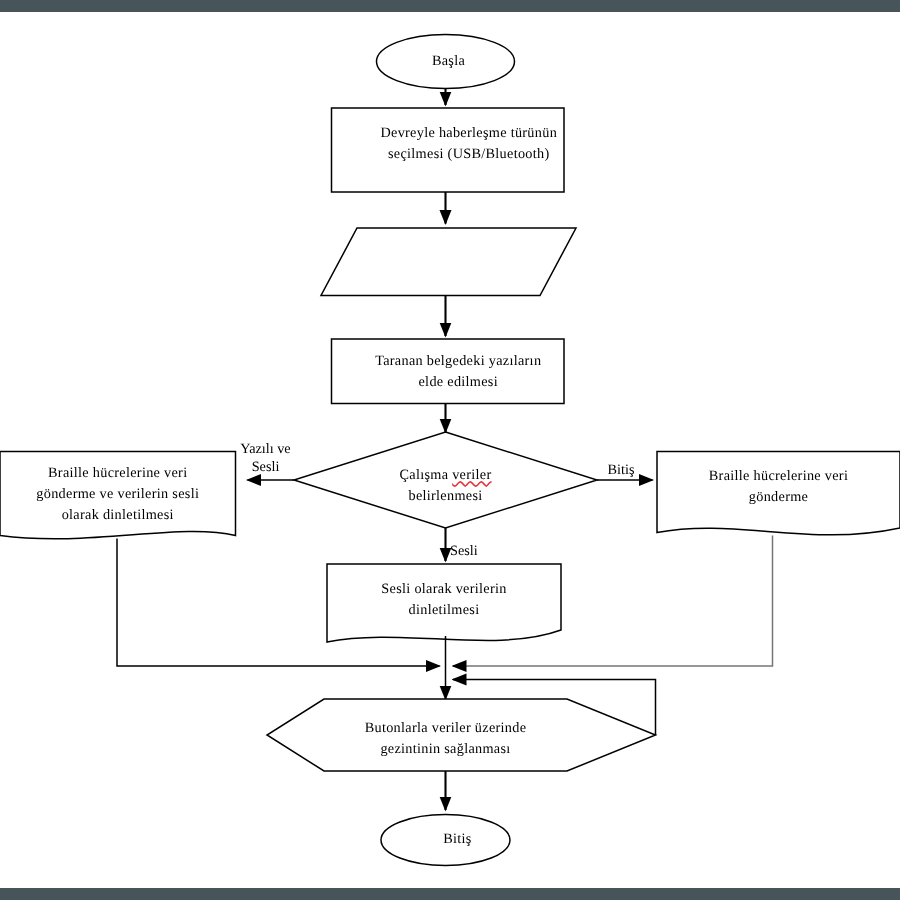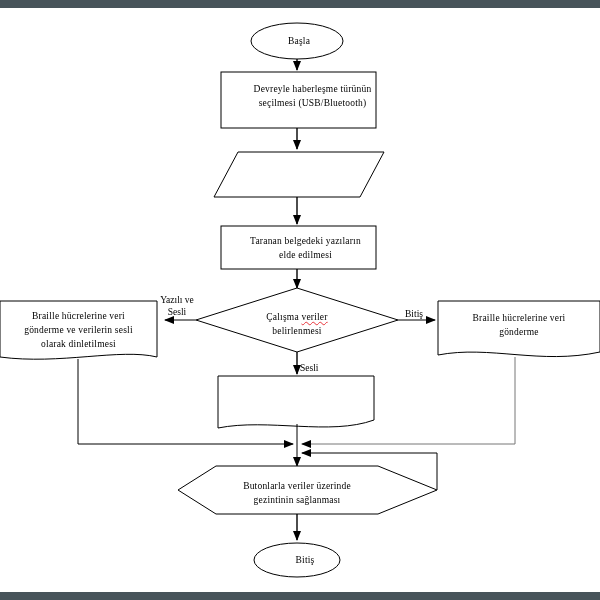--- a/index.html
+++ b/index.html
@@ -132,20 +132,22 @@
   <div class="node-label" style="left:222px; top:310px; width:150px;"><span>Çalışma </span><span class="spell">veriler</span><span>
 belirlenmesi</span></div>
 
   <div class="node-label" style="left:2px; top:309px; width:153px;">Braille  hücrelerine  veri
 gönderme  ve verilerin  sesli
 olarak dinletilmesi</div>
 
   <div class="node-label" style="left:440px; top:311px; width:158px;">Braille  hücrelerine  veri
 gönderme</div>
 
+  <div class="node-label" style="left:220px; top:386px; width:152px;">Sesli olarak  verilerin
+dinletilmesi</div>
 
   <div class="node-label" style="left:219px; top:479px; width:156px;">Butonlarla veriler  üzerinde
 gezintinin  sağlanması</div>
 
   <div class="node-label" style="left:254px; top:553px; width:102px;">Bitiş</div>
 
   <div class="edge-label" style="left:148px; top:294px; width:58px;">Yazılı ve
 Sesli</div>
 
   <div class="edge-label" style="left:394px; top:308px; width:40px;">Bitiş</div>

